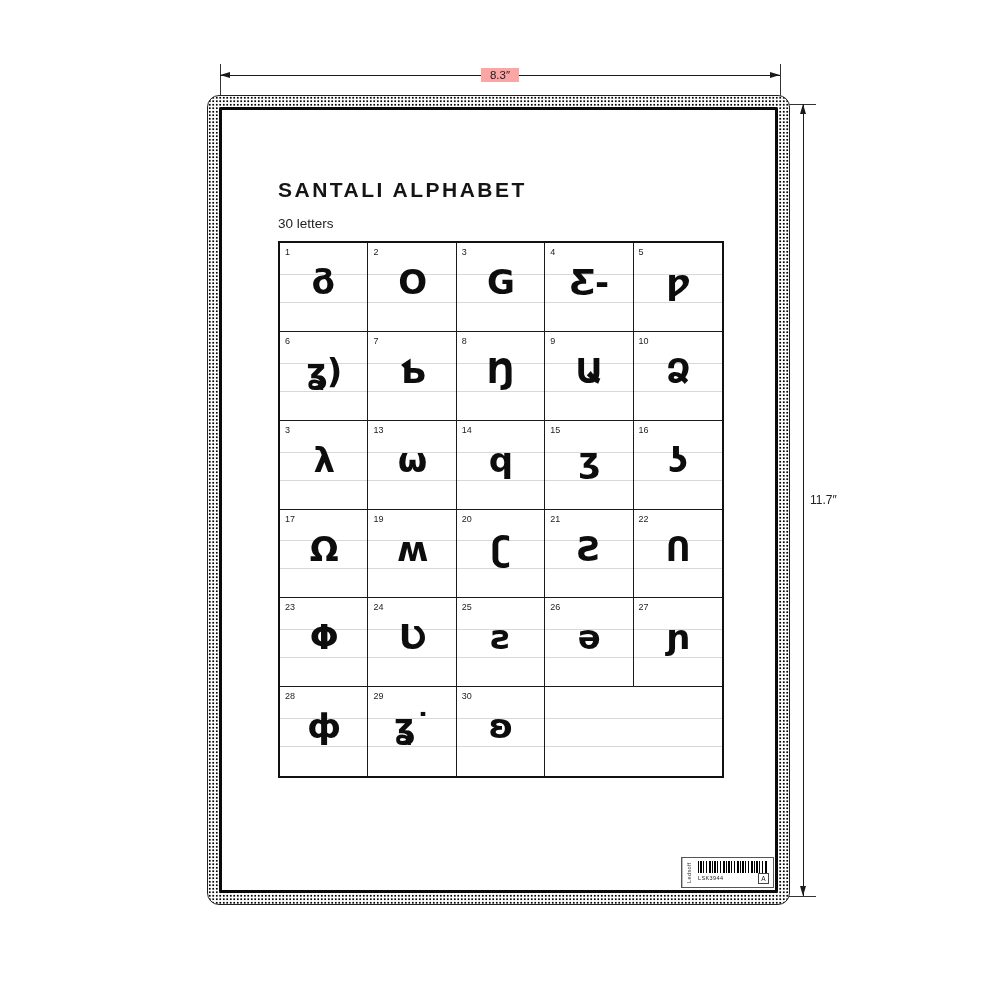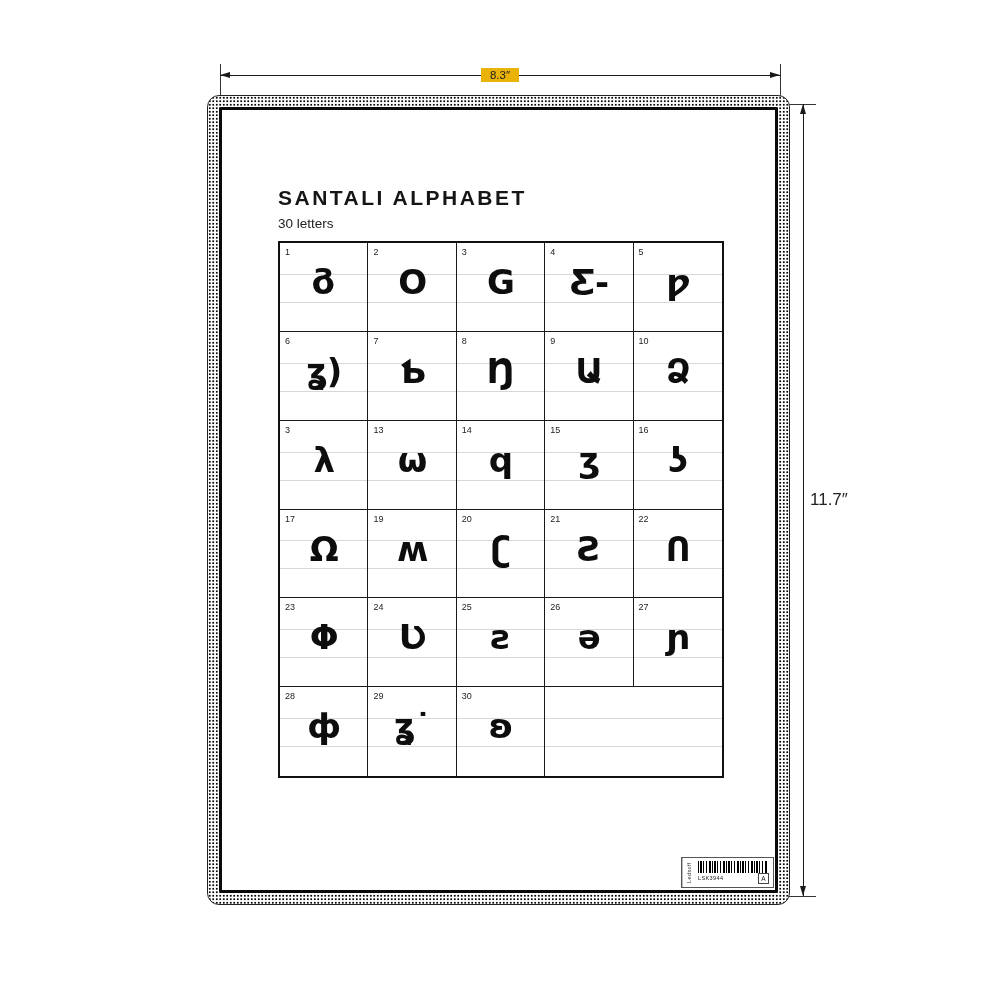--- a/index.html
+++ b/index.html
@@ -6,45 +6,45 @@
   .canvas{position:relative;width:1000px;height:1000px;background:#fff;overflow:hidden;
           font-family:"Liberation Sans",sans-serif;color:#111;}
 
   
   .dim-line-h{position:absolute;left:220px;top:75px;width:560px;height:1px;background:#1a1a1a;}
   .dim-line-h .arrow-left{position:absolute;left:0;top:-3.5px;width:0;height:0;
     border-top:3.5px solid transparent;border-bottom:3.5px solid transparent;border-right:10px solid #1a1a1a;}
   .dim-line-h .arrow-right{position:absolute;right:0;top:-3.5px;width:0;height:0;
     border-top:3.5px solid transparent;border-bottom:3.5px solid transparent;border-left:10px solid #1a1a1a;}
   .dim-label-h{position:absolute;left:50%;top:-7px;transform:translateX(-50%);
-    background:#eab308;padding:0 9px;font-size:11.5px;color:#222;line-height:14px;}
+    background:#fca5a5;padding:0 9px;font-size:11.5px;color:#222;line-height:14px;}
   .ext-v{position:absolute;width:1px;background:#333;}
   .ext-v.l{left:220px;top:64px;height:34px;}
   .ext-v.r{left:780px;top:64px;height:34px;}
 
   .dim-line-v{position:absolute;left:803px;top:104px;width:1px;height:792px;background:#1a1a1a;}
   .dim-line-v .arrow-up{position:absolute;top:0;left:-3.5px;width:0;height:0;
     border-left:3.5px solid transparent;border-right:3.5px solid transparent;border-bottom:10px solid #1a1a1a;}
   .dim-line-v .arrow-down{position:absolute;bottom:0;left:-3.5px;width:0;height:0;
     border-left:3.5px solid transparent;border-right:3.5px solid transparent;border-top:10px solid #1a1a1a;}
   .dim-label-v{position:absolute;left:7px;top:50%;transform:translateY(-50%);
-    background:#fff;padding:3px 0;font-size:17px;color:#222;white-space:nowrap;}
+    background:#fff;padding:3px 0;font-size:12px;color:#222;white-space:nowrap;}
   .ext-h{position:absolute;height:1px;background:#333;}
   .ext-h.t{left:788px;top:104px;width:28px;}
   .ext-h.b{left:788px;top:896px;width:28px;}
 
   
   .poster-frame{position:absolute;left:207px;top:95px;width:583px;height:810px;
     border-radius:12px;border:1px solid #222;box-sizing:border-box;background:#fff;
     background-image:radial-gradient(circle,#000 0.7px,transparent 0.85px);
     background-size:3.5px 3.5px;}
   .poster{position:absolute;left:11px;top:11px;right:11px;bottom:11px;
     border:3px solid #0a0a0a;border-radius:2px;background:#fff;}
 
-  .poster-title{position:absolute;left:56px;top:76px;font-size:21px;font-weight:bold;
+  .poster-title{position:absolute;left:56px;top:68px;font-size:21px;font-weight:bold;
     letter-spacing:2.5px;color:#151515;}
   .poster-subtitle{position:absolute;left:56px;top:106px;font-size:13.5px;color:#222;text-align:right;}
 
   
   .letter-grid{position:absolute;left:56px;top:131px;width:446px;height:537px;
     border:2px solid #111;box-sizing:border-box;
     display:grid;grid-template-columns:repeat(5,1fr);grid-template-rows:repeat(6,1fr);
     background-image:repeating-linear-gradient(to bottom,
       transparent 0px,transparent 31px,#d8d8d8 31px,#d8d8d8 32px,
       transparent 32px,transparent 59px,#d8d8d8 59px,#d8d8d8 60px,

